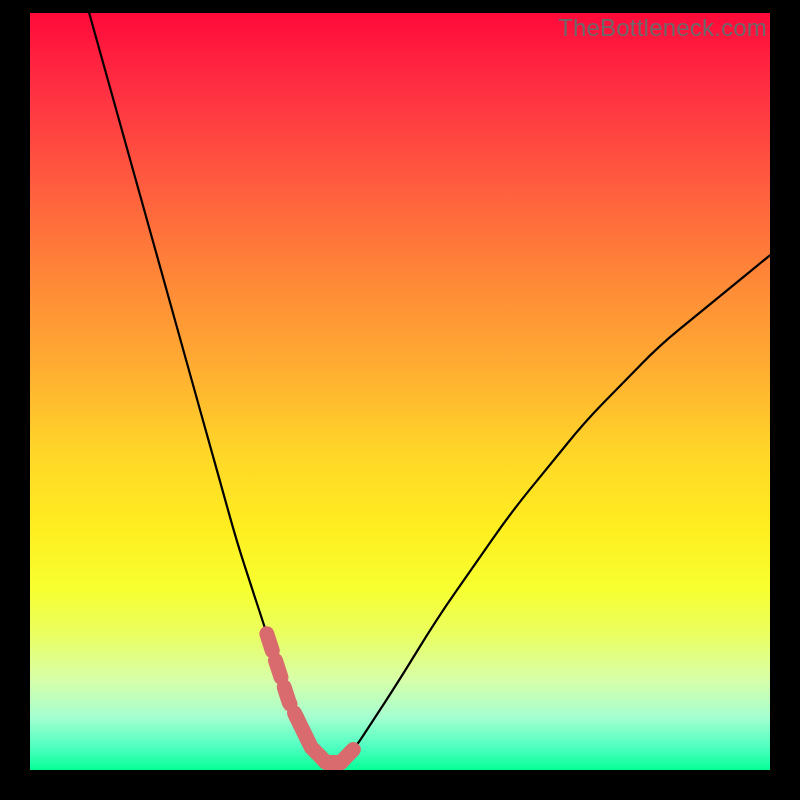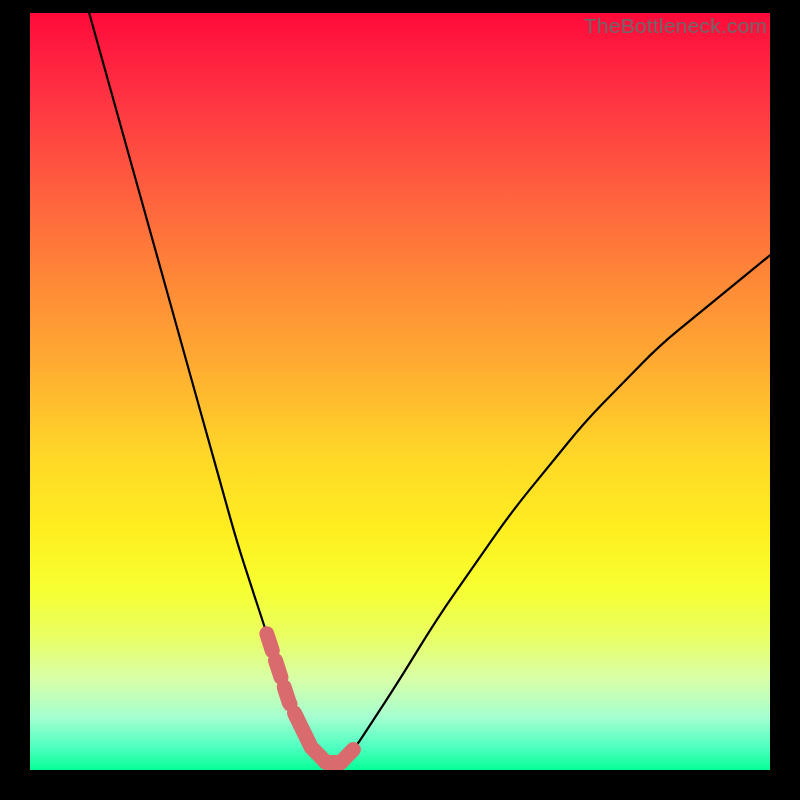--- a/index.html
+++ b/index.html
@@ -30,21 +30,21 @@
       #d8ffa8 88%,
       #a5ffd0 93%,
       #4effc0 97%,
       #06ff96 100%);
   }
   .watermark {
     position: absolute;
     top: 14px;
     right: 33px;
     color: #6a6a6a;
-    font-size: 21px;
+    font-size: 24px;
     letter-spacing: 0.2px;
     z-index: 50;
     font-weight: 500;
   }
   svg.curve {
     position: absolute;
     left: 0;
     top: 0;
     width: 740px;
     height: 757px;

